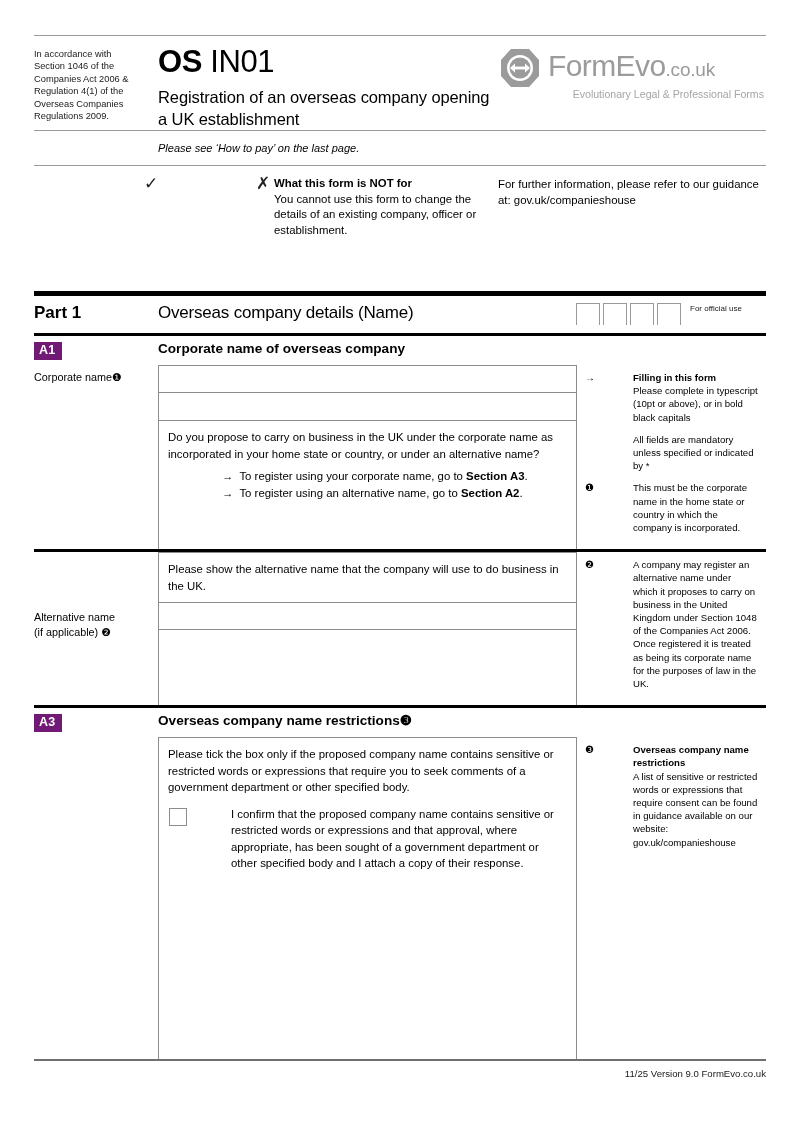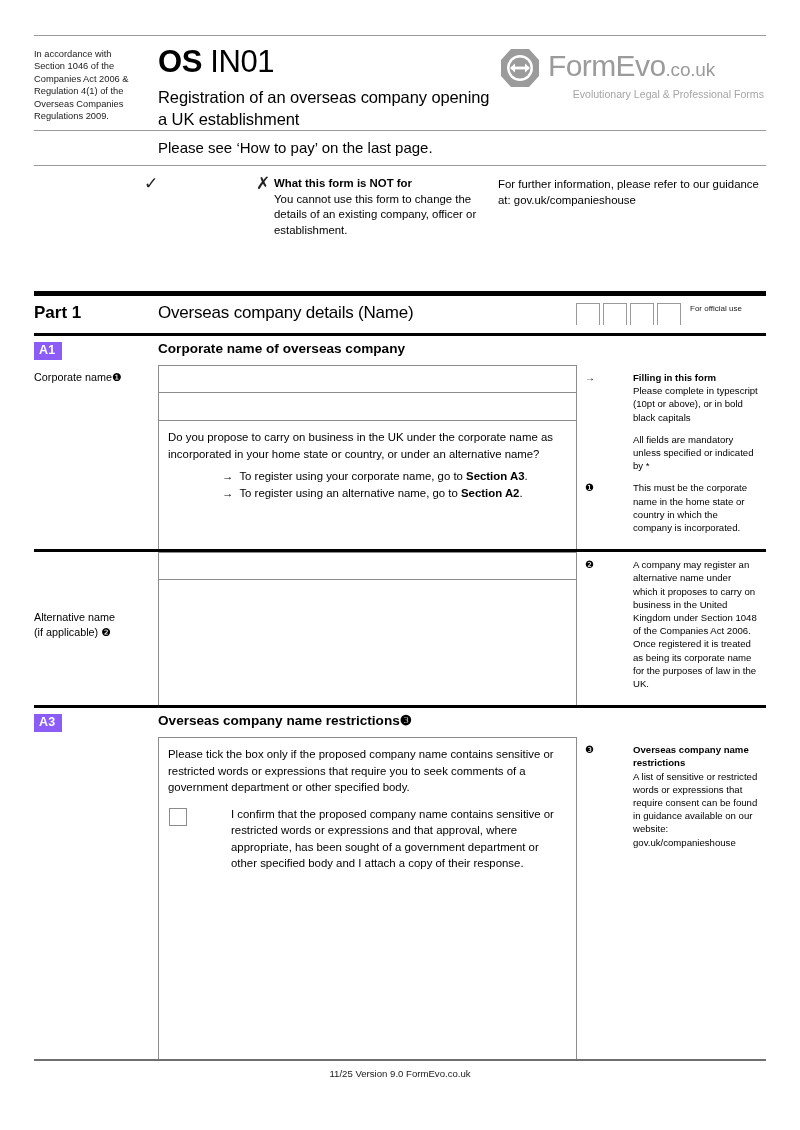--- a/index.html
+++ b/index.html
@@ -46,21 +46,21 @@
   }
   .logo-word .sm { font-size: 19px; letter-spacing: -0.2px; }
   .logo-tag {
     font-size: 10.6px; color: #a5a5a5; text-align: right;
     padding-right: 2px; margin-top: -2px; white-space: nowrap;
   }
 
   
   .fee { padding: 9px 0 9px 124px; }
   .fee .l1 { font-size: 11.4px; font-weight: 700; line-height: 16px; }
-  .fee .l2 { font-size: 15px; line-height: 16px; }
+  .fee .l2 { font-size: 11px; line-height: 16px; font-style: italic; }
 
   
   .whatfor { display: flex; padding: 10px 0 12px 0; }
   .wf-col { display: flex; }
   .wf-a { flex: 0 0 222px; padding-left: 110px; }
   .wf-b { flex: 0 0 228px; }
   .wf-c { flex: 1 1 auto; padding-left: 14px; padding-top: 1px; }
   .wf-mark { flex: 0 0 18px; font-size: 17px; line-height: 15px; color: #222; font-weight: 400; }
   .wf-body { flex: 1 1 auto; }
   .wf-h { font-size: 11.4px; font-weight: 700; line-height: 15.5px; }
@@ -80,21 +80,21 @@
     margin-right: 3px;
   }
   .official-label { font-size: 8px; color: #1a1a1a; padding-left: 6px; padding-top: 1px; line-height: 10px; }
 
   
   .sec-head { display: flex; align-items: flex-start; padding-top: 4px; padding-bottom: 5px; }
   .sec-tag {
     flex: 0 0 124px;
   }
   .sec-tag span {
-    display: inline-block; background: #8b5cf6; color: #fff;
+    display: inline-block; background: #701a75; color: #fff;
     font-size: 12.5px; font-weight: 700; line-height: 15px;
     padding: 1px 6px 2px 5px; letter-spacing: 0.3px;
   }
   .sec-title { flex: 1 1 auto; font-size: 13.6px; font-weight: 700; line-height: 18px; }
 
   .sec-body { display: flex; }
   .col-label {
     flex: 0 0 124px; padding-top: 5px; padding-right: 8px;
     font-size: 10.8px; line-height: 15px;
   }
@@ -127,21 +127,21 @@
     width: 18px; height: 18px; flex: 0 0 18px;
     border: 1px solid #8c8c8c; background: #fff; margin-top: 2px;
   }
   .tickbox-text {
     flex: 1 1 auto; padding-left: 44px;
     font-size: 11.4px; line-height: 16.5px;
   }
 
   
   .footer {
-    padding-top: 7px; text-align: center;
+    padding-top: 7px; text-align: right;
     font-size: 9.6px; color: #1a1a1a;
   }
 </style>
 </head>
 <body>
 
 <div class="page">
 
   <div class="rule-thin top-rule"></div>
 
@@ -249,20 +249,21 @@
 
   <div class="rule-black-thin"></div>
 
 
   <div class="sec-body">
     <div class="col-label" style="padding-top:58px;">
       <div>Alternative name</div>
       <div><span>(if applicable)</span> <span>❷</span></div>
     </div>
     <div class="col-main">
+      <div class="instr" style="border-top:1px solid #8c8c8c; padding-bottom:8px;">Please show the alternative name that the company will use to do business in the UK.</div>
       <div class="field first"></div>
       <div class="field" style="border-bottom:none;"></div>
       <div style="height:22px;"></div>
     </div>
     <div class="col-side">
       <div class="side-item">
         <div class="side-mark">❷</div>
         <div class="side-text">A company may register an alternative name under which it proposes to carry on business in the United Kingdom under Section 1048 of the Companies Act 2006. Once registered it is treated as being its corporate name for the purposes of law in the UK.</div>
       </div>
     </div>

